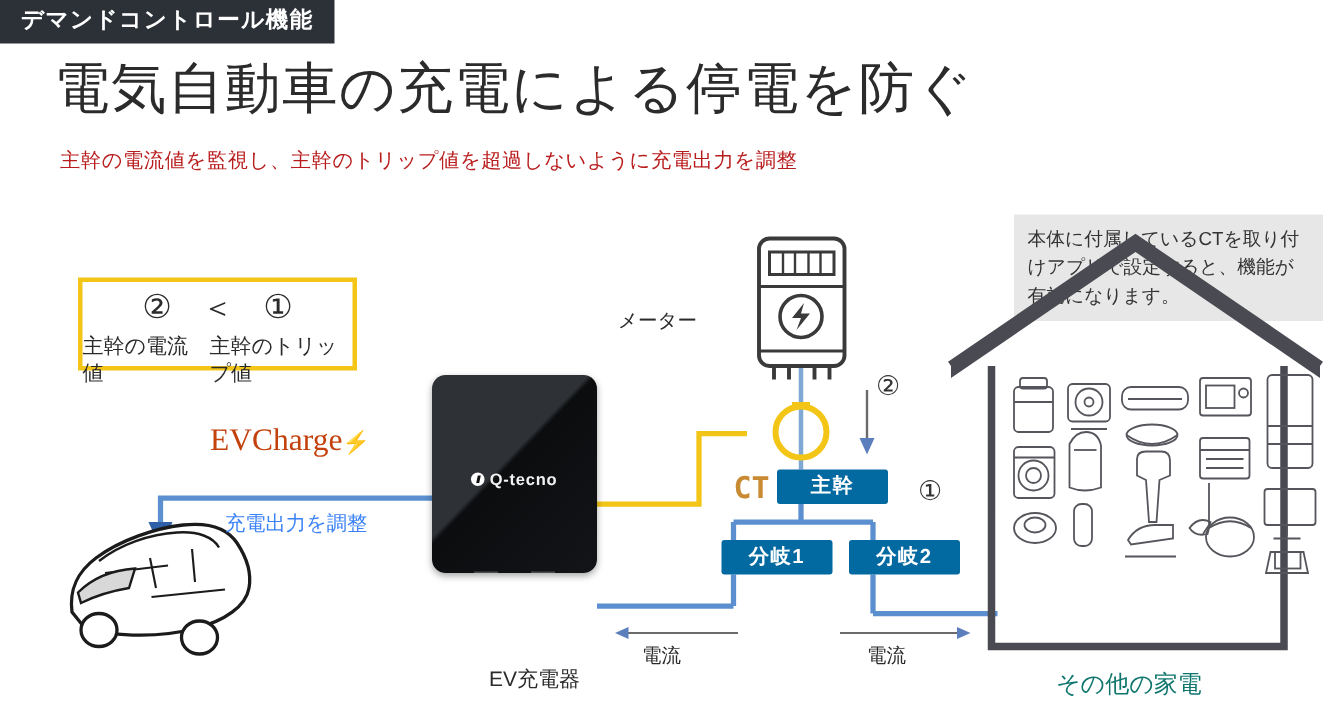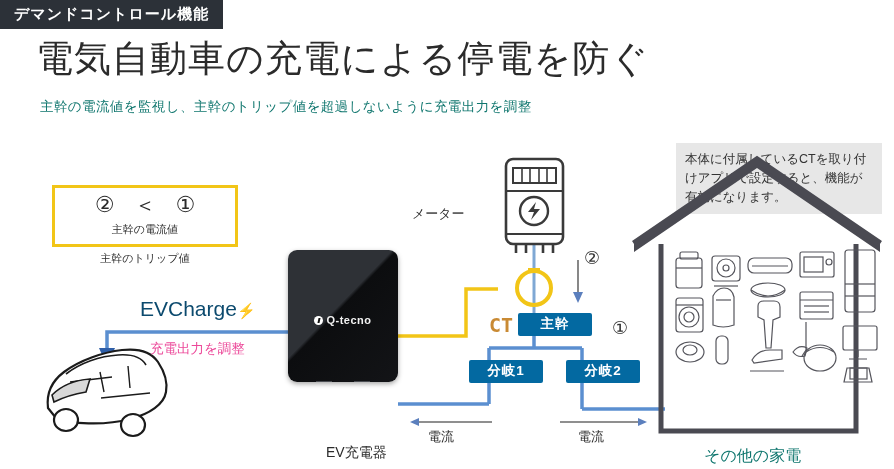--- a/index.html
+++ b/index.html
@@ -15,70 +15,70 @@
   #tag{
     left:0;top:0;background:#2c3138;color:#fff;
     font-size:15px;font-weight:bold;letter-spacing:1px;
     padding:5px 14px 6px 14px;line-height:1.2;
   }
   #title{
     left:36px;top:38px;font-size:37px;font-weight:normal;color:#2b2b2b;
     letter-spacing:1px;line-height:1.15;white-space:nowrap;
   }
   #subtitle{
-    left:40px;top:98px;font-size:13.5px;color:#0f766e;white-space:nowrap;
+    left:40px;top:98px;font-size:13.5px;color:#b91c1c;white-space:nowrap;
     letter-spacing:.4px;
   }
 
   
   #note{
     left:676px;top:143px;width:206px;background:#e7e7e7;color:#333;
     font-size:12.5px;line-height:1.5;padding:7px 8px 8px 9px;box-sizing:border-box;
   }
 
   
   #formula{
     left:52px;top:185px;width:186px;height:62px;border:3px solid #f2c517;
     background:#fff;box-sizing:border-box;
   }
   #formula .row1{
     display:flex;align-items:center;justify-content:center;gap:20px;
     font-size:21px;color:#2b2b2b;height:34px;
   }
   #formula .row2{
     display:flex;align-items:center;justify-content:center;gap:14px;
-    font-size:11px;color:#2b2b2b;flex-direction:column;
+    font-size:14px;color:#2b2b2b;
   }
   .circnum{font-size:22px;line-height:1;}
 
   
   #evcharge{
-    left:140px;top:281px;font-size:21px;color:#0c4a6e;letter-spacing:0px;
-    font-family:Liberation Sans, sans-serif;white-space:nowrap;margin-top:16px;
-  }
-  #adjust-label{left:150px;top:340px;font-size:13.5px;color:#ec4899;white-space:nowrap;}
+    left:140px;top:281px;font-size:21px;color:#c2410c;letter-spacing:0px;
+    font-family:Liberation Serif, serif;white-space:nowrap;
+  }
+  #adjust-label{left:150px;top:340px;font-size:13.5px;color:#3b82f6;white-space:nowrap;}
 
   
   #meter-label{left:412px;top:205px;font-size:13px;color:#2b2b2b;white-space:nowrap;}
   #ct-label{left:489px;top:265px;font-size:20px;font-weight:bold;color:#c98a34;
             font-family:"DejaVu Sans Mono","Liberation Mono",monospace;margin-top:48px;}
   #charger-caption{left:306px;top:444px;font-size:14px;color:#2b2b2b;white-space:nowrap;margin-left:20px;}
   #house-caption{left:704px;top:446px;font-size:16px;color:#0f766e;white-space:nowrap;}
   #cur1{left:428px;top:428px;font-size:13px;color:#2b2b2b;}
   #cur2{left:578px;top:428px;font-size:13px;color:#2b2b2b;}
   #num1{left:612px;top:317px;font-size:18px;color:#333;}
   #num2{left:584px;top:247px;font-size:18px;color:#333;}
 
   
   .bluebox{
     background:#0369a1;color:#fff;text-align:center;font-size:13.5px;
     line-height:22px;font-weight:bold;letter-spacing:1px;border-radius:2px;margin-left:21px;
   }
   #box-main{left:497px;top:313px;width:74px;height:23px;}
-  #box-b1{left:448px;top:360px;width:74px;height:23px;}
+  #box-b1{left:460px;top:360px;width:74px;height:23px;}
   #box-b2{left:545px;top:360px;width:74px;height:23px;text-align:center;}
 
   
   #charger{
     left:288px;top:250px;width:110px;height:132px;border-radius:9px;
     background:linear-gradient(134deg,#2e3136 0%,#2e3136 44%,#0c0d0f 46%,#131417 100%);
     box-shadow:0 2px 5px rgba(0,0,0,.35);overflow:hidden;
   }
   #charger .logo{
     position:absolute;left:0;right:0;top:64px;text-align:center;color:#f1f1f1;

